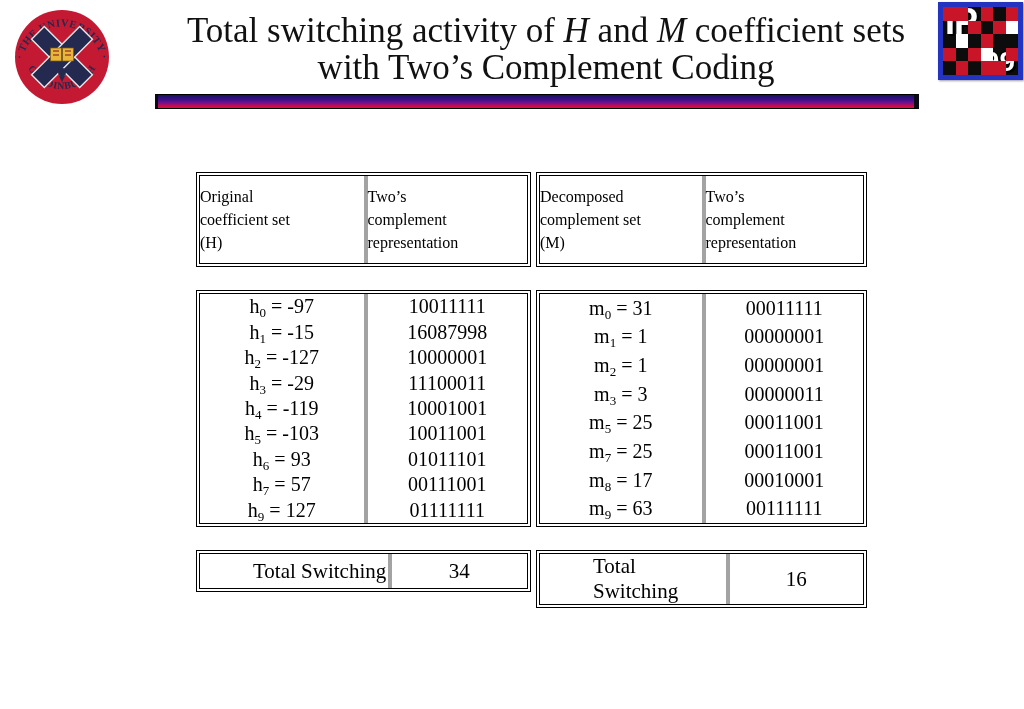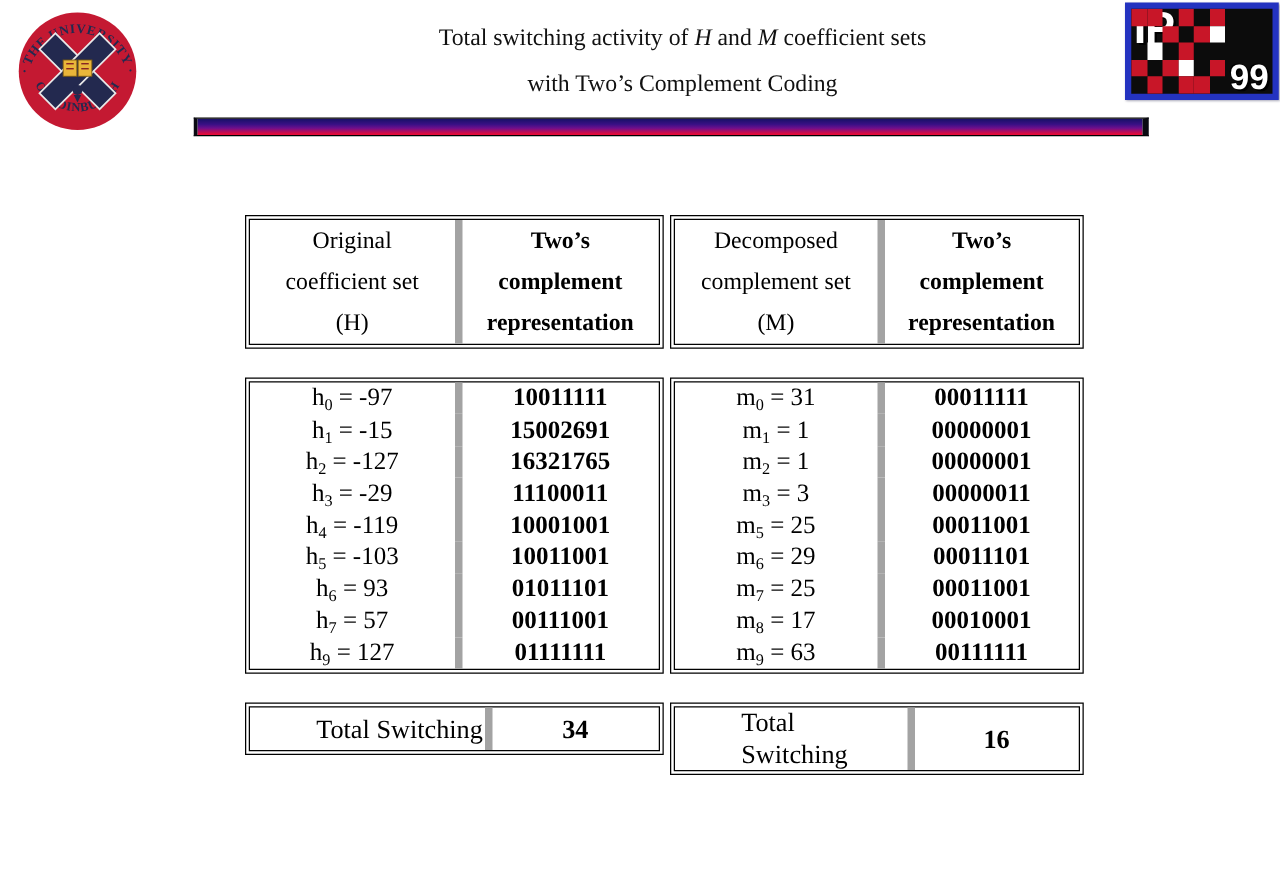--- a/index.html
+++ b/index.html
@@ -4,40 +4,40 @@
 <style>
   html, body { margin:0; padding:0; background:#ffffff; }
   .slide {
     position:relative; width:1024px; height:709px; background:#ffffff;
     font-family:"Liberation Serif","DejaVu Serif",serif; color:#000; overflow:hidden;
   }
 
   
   .title-block {
     position:absolute; left:150px; top:12px; width:792px;
-    text-align:center; font-size:19px; line-height:37px; color:#111;
+    text-align:center; font-size:35px; line-height:37px; color:#111;
   }
 
   
   .grad-bar {
     position:absolute; left:155px; top:94px; width:756px; height:13px;
     background:linear-gradient(180deg,
       var(--bar-gradient-top) 0%, #3a1085 35%,
       var(--bar-gradient-mid) 58%, #b00d5e 78%,
       var(--bar-gradient-bottom) 95%);
     border:1px solid #000; border-left:3px solid #0a0a12; border-right:5px solid #0a0a12;
   }
 
   
   .ed-logo { position:absolute; left:12px; top:4px; width:100px; height:104px; }
 
   
   .ip99 {
     position:absolute; top:2px; right:1px; width:85px; height:78px;
-    background:var(--ip99-border-blue); box-shadow:1px 1px 2px rgba(0,0,50,.4);padding-left:38px;
+    background:var(--ip99-border-blue); box-shadow:1px 1px 2px rgba(0,0,50,.4);
   }
   .ip99-inner { position:absolute; left:5px; top:5px; right:5px; bottom:5px; background:#0c0c0c; overflow:hidden; }
   .sq { position:absolute; width:13px; height:14px; }
   .ip-text {
     position:absolute; left:2px; top:-6px; color:#fff; font-weight:bold;
     font-family:"Liberation Sans","DejaVu Sans",sans-serif; font-size:36px;
     text-shadow:2px 2px 0 #000; letter-spacing:-1px;
   }
   .ip99-num {
     position:absolute; right:3px; bottom:-3px; color:#fff; font-weight:bold;
@@ -50,26 +50,26 @@
   .band { display:flex; gap:5px; }
   .band + .band { margin-top:23px; }
 
   table.tbl {
     border:4px double #000; border-collapse:separate; border-spacing:0;
     table-layout:fixed; background:#fff;
   }
   .tbl-left  { width:335px; }
   .tbl-right { width:331px; }
   .tbl td { padding:0; vertical-align:middle; }
-  .tbl td.col2 { border-left:6px solid #a3a3a3;font-weight:bold; }
+  .tbl td.col2 { border-left:4px solid #a3a3a3; }
 
   
   .hdr-tbl { height:95px; }
   .hdr-tbl td {
-    text-align:center; font-size:19px; line-height:33px; white-space:pre-line;
+    font-size:16px; line-height:23px; white-space:pre-line;
   }
 
   
   .coef-tbl { height:237px; }
   .coef-tbl td { text-align:center; font-size:20px; }
   .coef-tbl sub { font-size:13px; vertical-align:-4px; line-height:0; }
 
   
   .tot-tbl { height:42px;padding-left:48px; }
   .tot-tbl td { font-size:21px; }
@@ -188,25 +188,25 @@
             <col style="width:50%">
             <col style="width:50%">
           </colgroup>
         <tbody>
             <tr>
               <td>h<sub>0</sub> = -97</td>
               <td class="col2">10011111</td>
             </tr>
             <tr>
               <td>h<sub>1</sub> = -15</td>
-              <td class="col2">15002691</td>
+              <td class="col2">16087998</td>
             </tr>
             <tr>
               <td>h<sub>2</sub> = -127</td>
-              <td class="col2">16321765</td>
+              <td class="col2">10000001</td>
             </tr>
             <tr>
               <td>h<sub>3</sub> = -29</td>
               <td class="col2">11100011</td>
             </tr>
             <tr>
               <td>h<sub>4</sub> = -119</td>
               <td class="col2">10001001</td>
             </tr>
             <tr>
@@ -245,24 +245,20 @@
               <td>m<sub>2</sub> = 1</td>
               <td class="col2">00000001</td>
             </tr>
             <tr>
               <td>m<sub>3</sub> = 3</td>
               <td class="col2">00000011</td>
             </tr>
             <tr>
               <td>m<sub>5</sub> = 25</td>
               <td class="col2">00011001</td>
-            </tr>
-            <tr>
-              <td>m<sub>6</sub> = 29</td>
-              <td class="col2">00011101</td>
             </tr>
             <tr>
               <td>m<sub>7</sub> = 25</td>
               <td class="col2">00011001</td>
             </tr>
             <tr>
               <td>m<sub>8</sub> = 17</td>
               <td class="col2">00010001</td>
             </tr>
             <tr>

